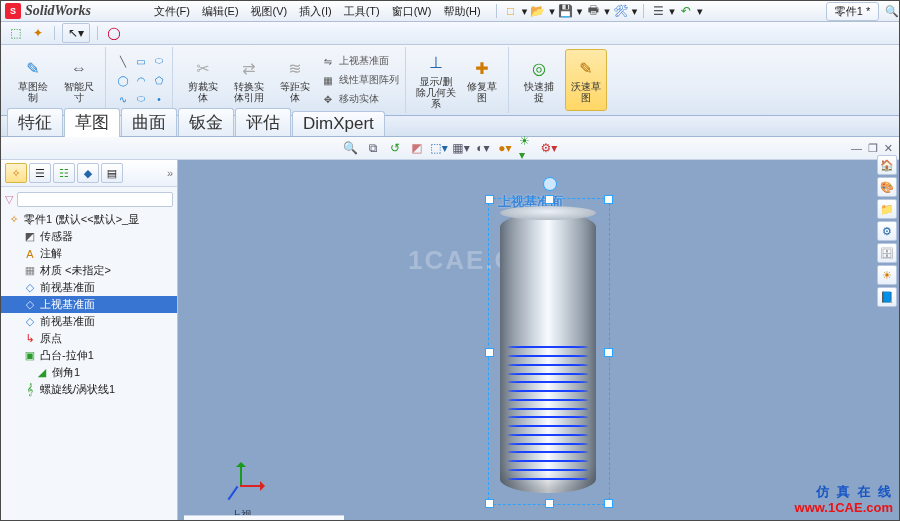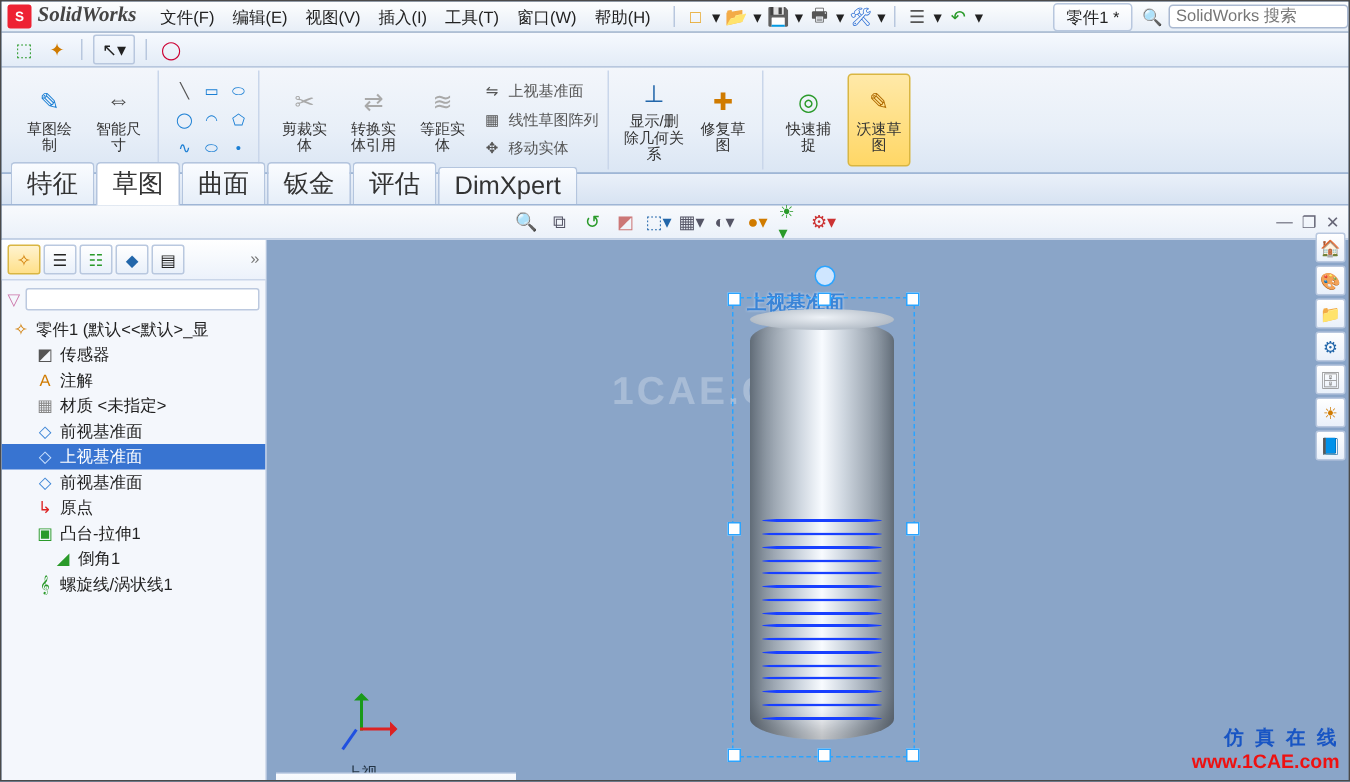--- a/index.html
+++ b/index.html
@@ -1,21 +1,21 @@
 <!DOCTYPE html>
 <html><head>
 <meta charset="utf-8">
 <style>
   html,body{margin:0;padding:0;font-family:"Microsoft YaHei",Tahoma,Arial,sans-serif;font-size:11px;color:#222;}
   body{width:900px;height:521px;overflow:hidden;background:#8fa9c9;border:1px solid #4a4a4a;box-sizing:border-box;position:relative;}
   .titlebar{height:20px;background:linear-gradient(#fdfefe,#e7eef7);display:flex;align-items:center;border-bottom:1px solid #b0bfd4;}
   .logo{width:16px;height:16px;background:#e23;border-radius:2px;margin:0 4px;font-size:9px;color:#fff;display:flex;align-items:center;justify-content:center;font-weight:bold;}
   .brand{font-family:"Times New Roman",serif;font-style:italic;font-weight:bold;color:#444;font-size:14px;margin-right:10px;}
   .menubar span{margin:0 6px;color:#222;cursor:default;}
-  .menubar{display:flex;align-items:center;flex:1;}
+  .menubar{display:flex;align-items:center;flex:1;margin-left:47px;}
   .qat{display:flex;align-items:center;gap:3px;margin-left:6px;}
   .qat .ico{width:16px;height:16px;display:flex;align-items:center;justify-content:center;font-size:12px;}
   .dv{width:1px;height:14px;background:#b8c7de;margin:0 3px;}
   .partbox{margin-left:auto;display:flex;gap:4px;background:linear-gradient(#fff,#eef3fb);border:1px solid #b8c7de;border-radius:3px;padding:1px 8px;}
   .search{margin-left:6px;display:flex;align-items:center;gap:4px;}
   .search input{border:1px solid #aab9d1;border-radius:3px;padding:1px 4px;font-size:11px;width:110px;background:#fff;}
   .toolbar2{height:22px;background:linear-gradient(#f6f9fe,#e3ecf7);display:flex;align-items:center;padding-left:6px;gap:4px;border-bottom:1px solid #b8c7de;}
   .tb-ico{width:18px;height:18px;border-radius:2px;display:flex;align-items:center;justify-content:center;font-size:12px;}
   .ribbon{height:66px;background:linear-gradient(#f3f6fb 0%,#e8eff8 60%,#dbe6f4 100%);border-bottom:1px solid #9fb6d6;display:flex;align-items:stretch;padding:2px 6px;gap:4px;}
   .rgrp{display:flex;align-items:center;border-right:1px solid #c9d6ea;padding:0 6px;gap:6px;}
@@ -96,21 +96,20 @@
       <div class="dv"></div>
       <div class="ico" style="color:#555">☰</div>▾
       <div class="ico" style="color:#2a9a2a">↶</div>▾
     </div>
   </div>
   <div class="partbox">
       <span>零件1 *</span>
     </div>
   <div class="search">
     <span>🔍</span>
-    <input placeholder="SolidWorks 搜索" style="">
   </div>
 </div>
 
 <div class="toolbar2">
   <div class="tb-ico" style="color:#2a9a2a">⬚</div>
   <div class="tb-ico" style="color:#d07b00">✦</div>
   <div class="dv"></div>
   <div class="tb-ico" style="border:1px solid #b8c7de;border-radius:2px;width:26px;">↖▾</div>
   <div class="dv"></div>
   <div class="tb-ico" style="color:#c03;">◯</div>

